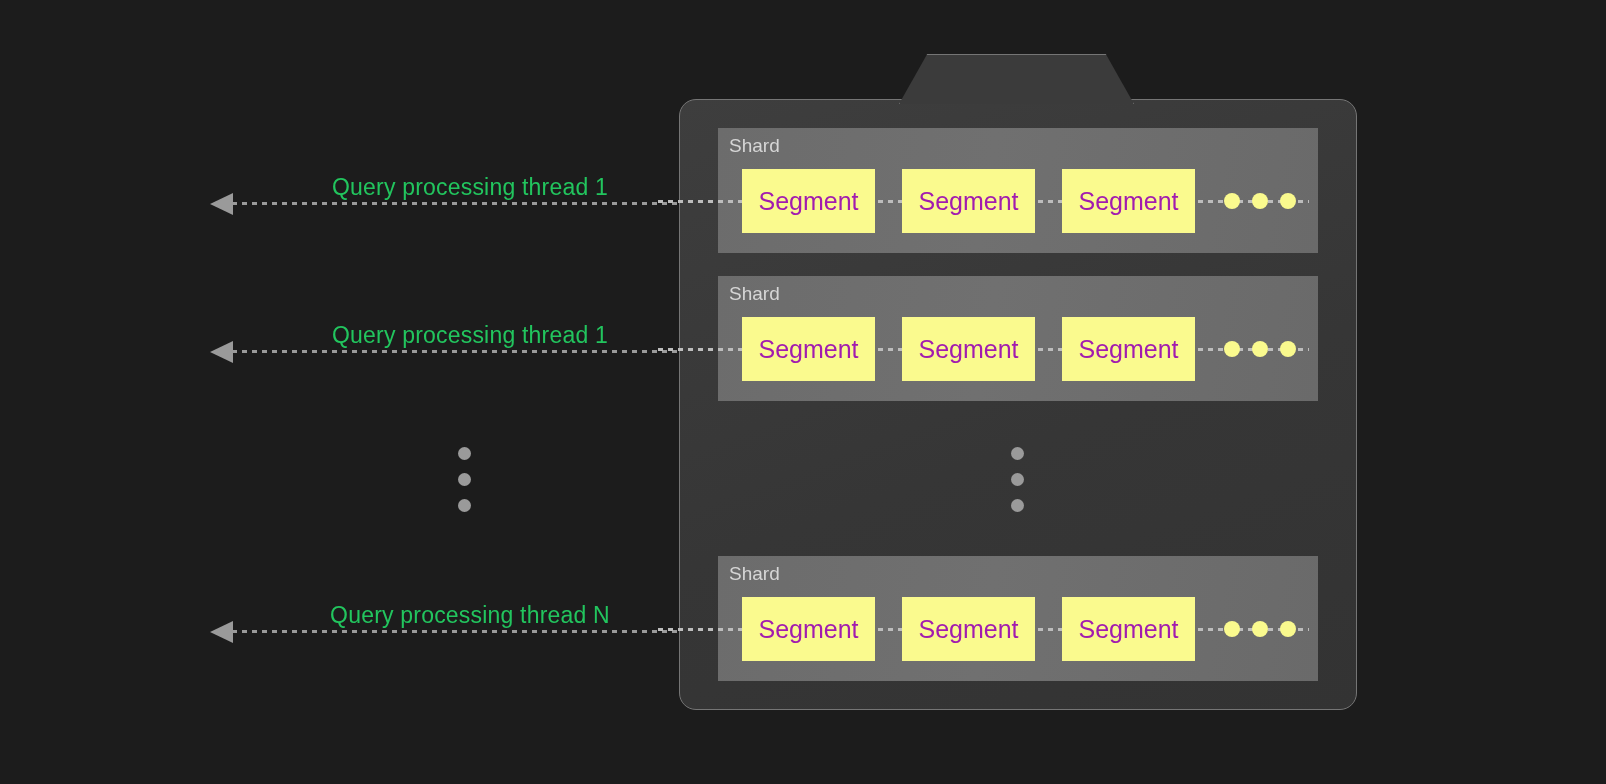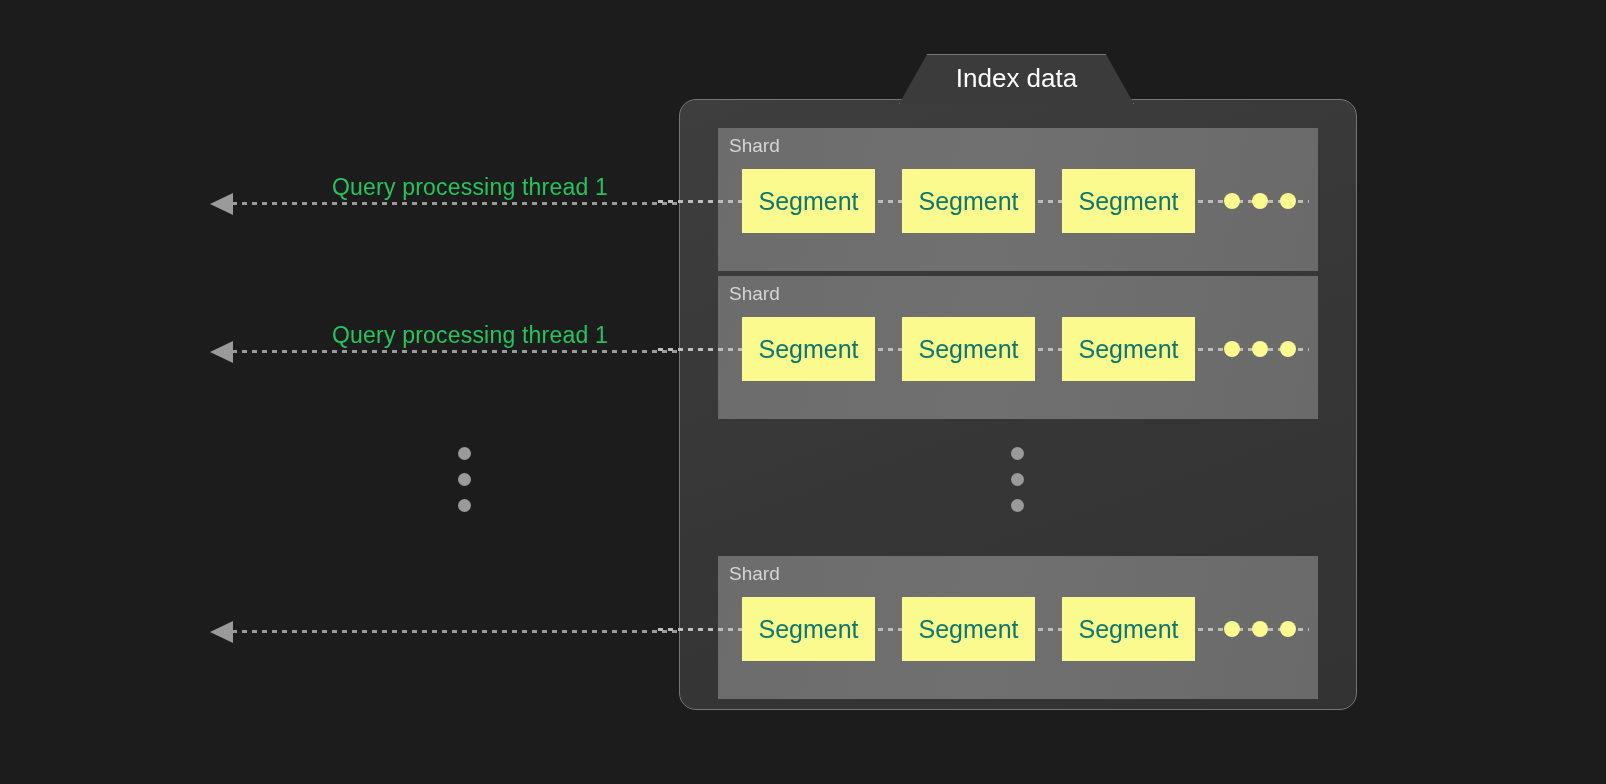--- a/index.html
+++ b/index.html
@@ -124,21 +124,21 @@
     height: 4px;
     background: #3b3b3b;
     z-index: 4;
   }
 
   
   .shard {
     position: absolute;
     left: 718px;
     width: 600px;
-    height: 143px;
+    height: 125px;
     background: linear-gradient(100deg, #6c6c6c 0%, #707070 45%, #6a6a6a 100%);
     z-index: 2;
   }
   .shard-label {
     position: absolute;
     left: 11px;
     top: 7px;
     color: #d6d6d6;
     font-size: 19px;
   }
@@ -159,21 +159,21 @@
     background-size: 10px 3px;
     background-repeat: repeat-x;
     z-index: 1;
   }
   .segment {
     position: absolute;
     top: 0;
     width: 133px;
     height: 64px;
     background: #fafa8e;
-    color: #0f766e;
+    color: #a21caf;
     font-size: 25px;
     display: flex;
     align-items: center;
     justify-content: center;
     z-index: 2;
     box-sizing: border-box;
   }
   .segment.s0 { left: 24px; }
   .segment.s1 { left: 184px; }
   .segment.s2 { left: 344px; }
@@ -220,39 +220,37 @@
     <div class="arrow-line"></div>
   </div>
 
   <div class="thread-arrow" style="left:210px; top:331px; width:520px;">
     <div class="thread-label">Query processing thread 1</div>
     <div class="arrow-head"></div>
     <div class="arrow-line"></div>
   </div>
 
   <div class="thread-arrow" style="left:210px; top:611px; width:520px;">
+    <div class="thread-label">Query processing thread N</div>
     <div class="arrow-head"></div>
     <div class="arrow-line"></div>
   </div>
 
   <div class="v-dots" id="left-dots">
     <span></span>
     <span></span>
     <span></span>
   </div>
 
   <div id="index-panel"></div>
 
   <div id="index-tab">
     <div class="tab-shape"></div>
   </div>
   <div id="tab-seam"></div>
-  <div id="index-tab-label-wrap" style="position:absolute; left:899px; top:54px; width:235px; height:50px; z-index:5;">
-    <div id="index-tab-label">Index data</div>
-  </div>
 
   <div class="shard" style="top:128px;">
     <div class="shard-label">Shard</div>
     <div class="segments-row">
       <div class="seg-line"></div>
       <div class="segment s0">Segment</div>
       <div class="segment s1">Segment</div>
       <div class="segment s2">Segment</div>
       <div class="seg-dots">
         <i></i>

